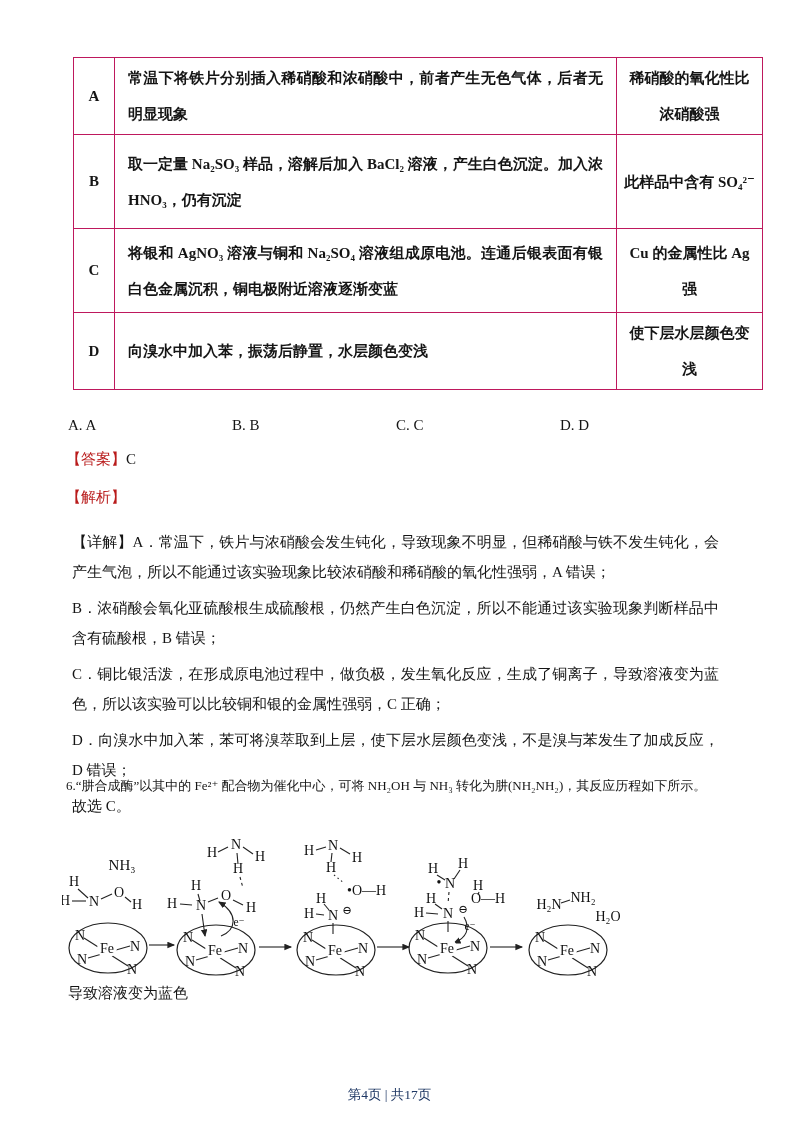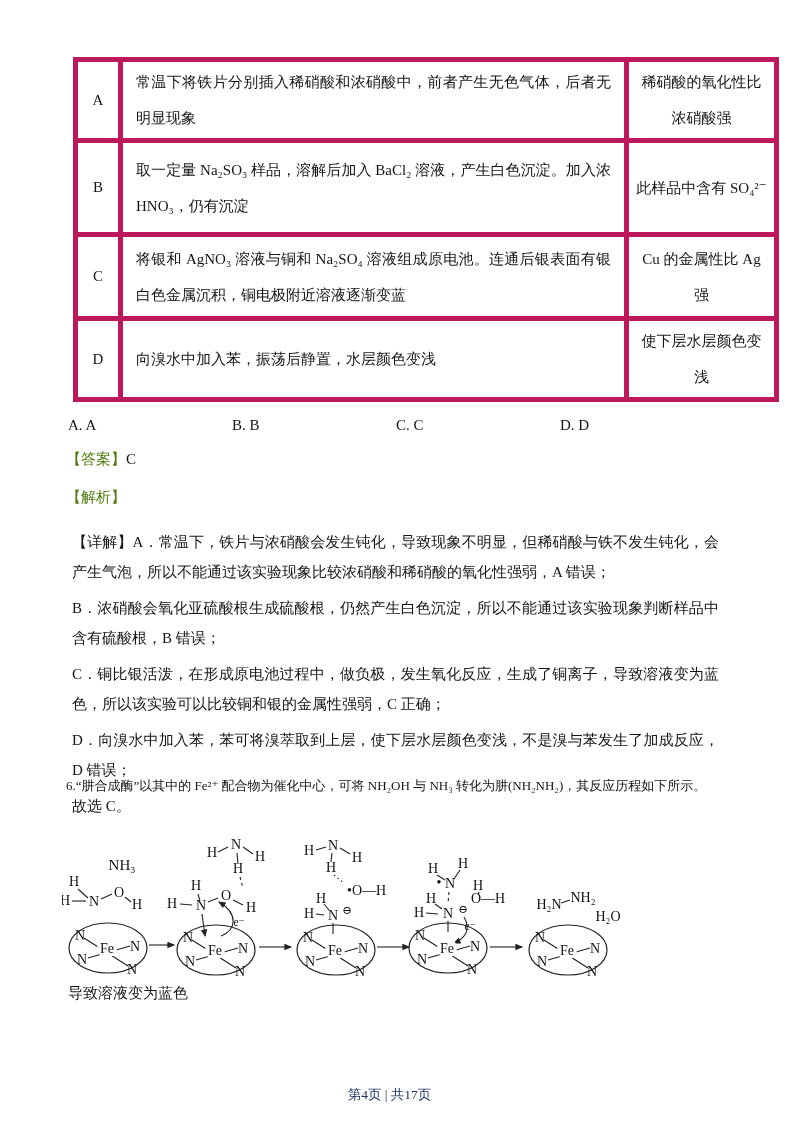--- a/index.html
+++ b/index.html
@@ -1,30 +1,30 @@
 <!DOCTYPE html>
 <html><head>
 <meta charset="utf-8">
 <style>
   html,body{margin:0;padding:0;background:#ffffff;}
   .page{position:relative;width:793px;height:1122px;background:#fff;overflow:hidden;
         font-family:"Liberation Serif","DejaVu Serif",serif;color:#151515;}
   
   .exp{position:absolute;left:73px;top:57px;border-collapse:collapse;table-layout:fixed;width:646px;}
-  .exp td{border:5px solid #be185d;font-size:15px;vertical-align:middle;}
+  .exp td{border:1px solid #be185d;font-size:15px;vertical-align:middle;font-weight:bold;}
   .exp td.key{text-align:center;width:38px;}
   .exp td.desc{width:475px;padding:2px 13px;line-height:36px;text-align:justify;}
   .exp td.concl{width:133px;padding:2px 6px;line-height:36px;text-align:center;}
   
   .options{position:absolute;left:68px;top:417px;display:flex;}
   .options span{display:inline-block;width:164px;font-size:15px;}
   
   .ansrow{position:absolute;left:66px;top:450px;font-size:15px;}
   .anarow{position:absolute;left:66px;top:488px;font-size:15px;}
-  .blue{color:#4d7c0f;}
+  .blue{color:#b91c1c;}
   
   .detail{position:absolute;left:66px;top:521px;width:659px;}
   .detail p{margin:6px;font-size:15px;line-height:30px;text-align:justify;}
   
   .q6{position:absolute;left:66px;top:768px;width:660px;font-size:13px;line-height:35px;text-align:justify;}
   
   .mech{position:absolute;left:62px;top:836px;}
   .mech text{fill:#111;font-family:"Liberation Serif","DejaVu Serif",serif;font-size:14px;}
   .mech text.fml{font-size:15px;}
   .mech text.sm{font-size:11.5px;}

